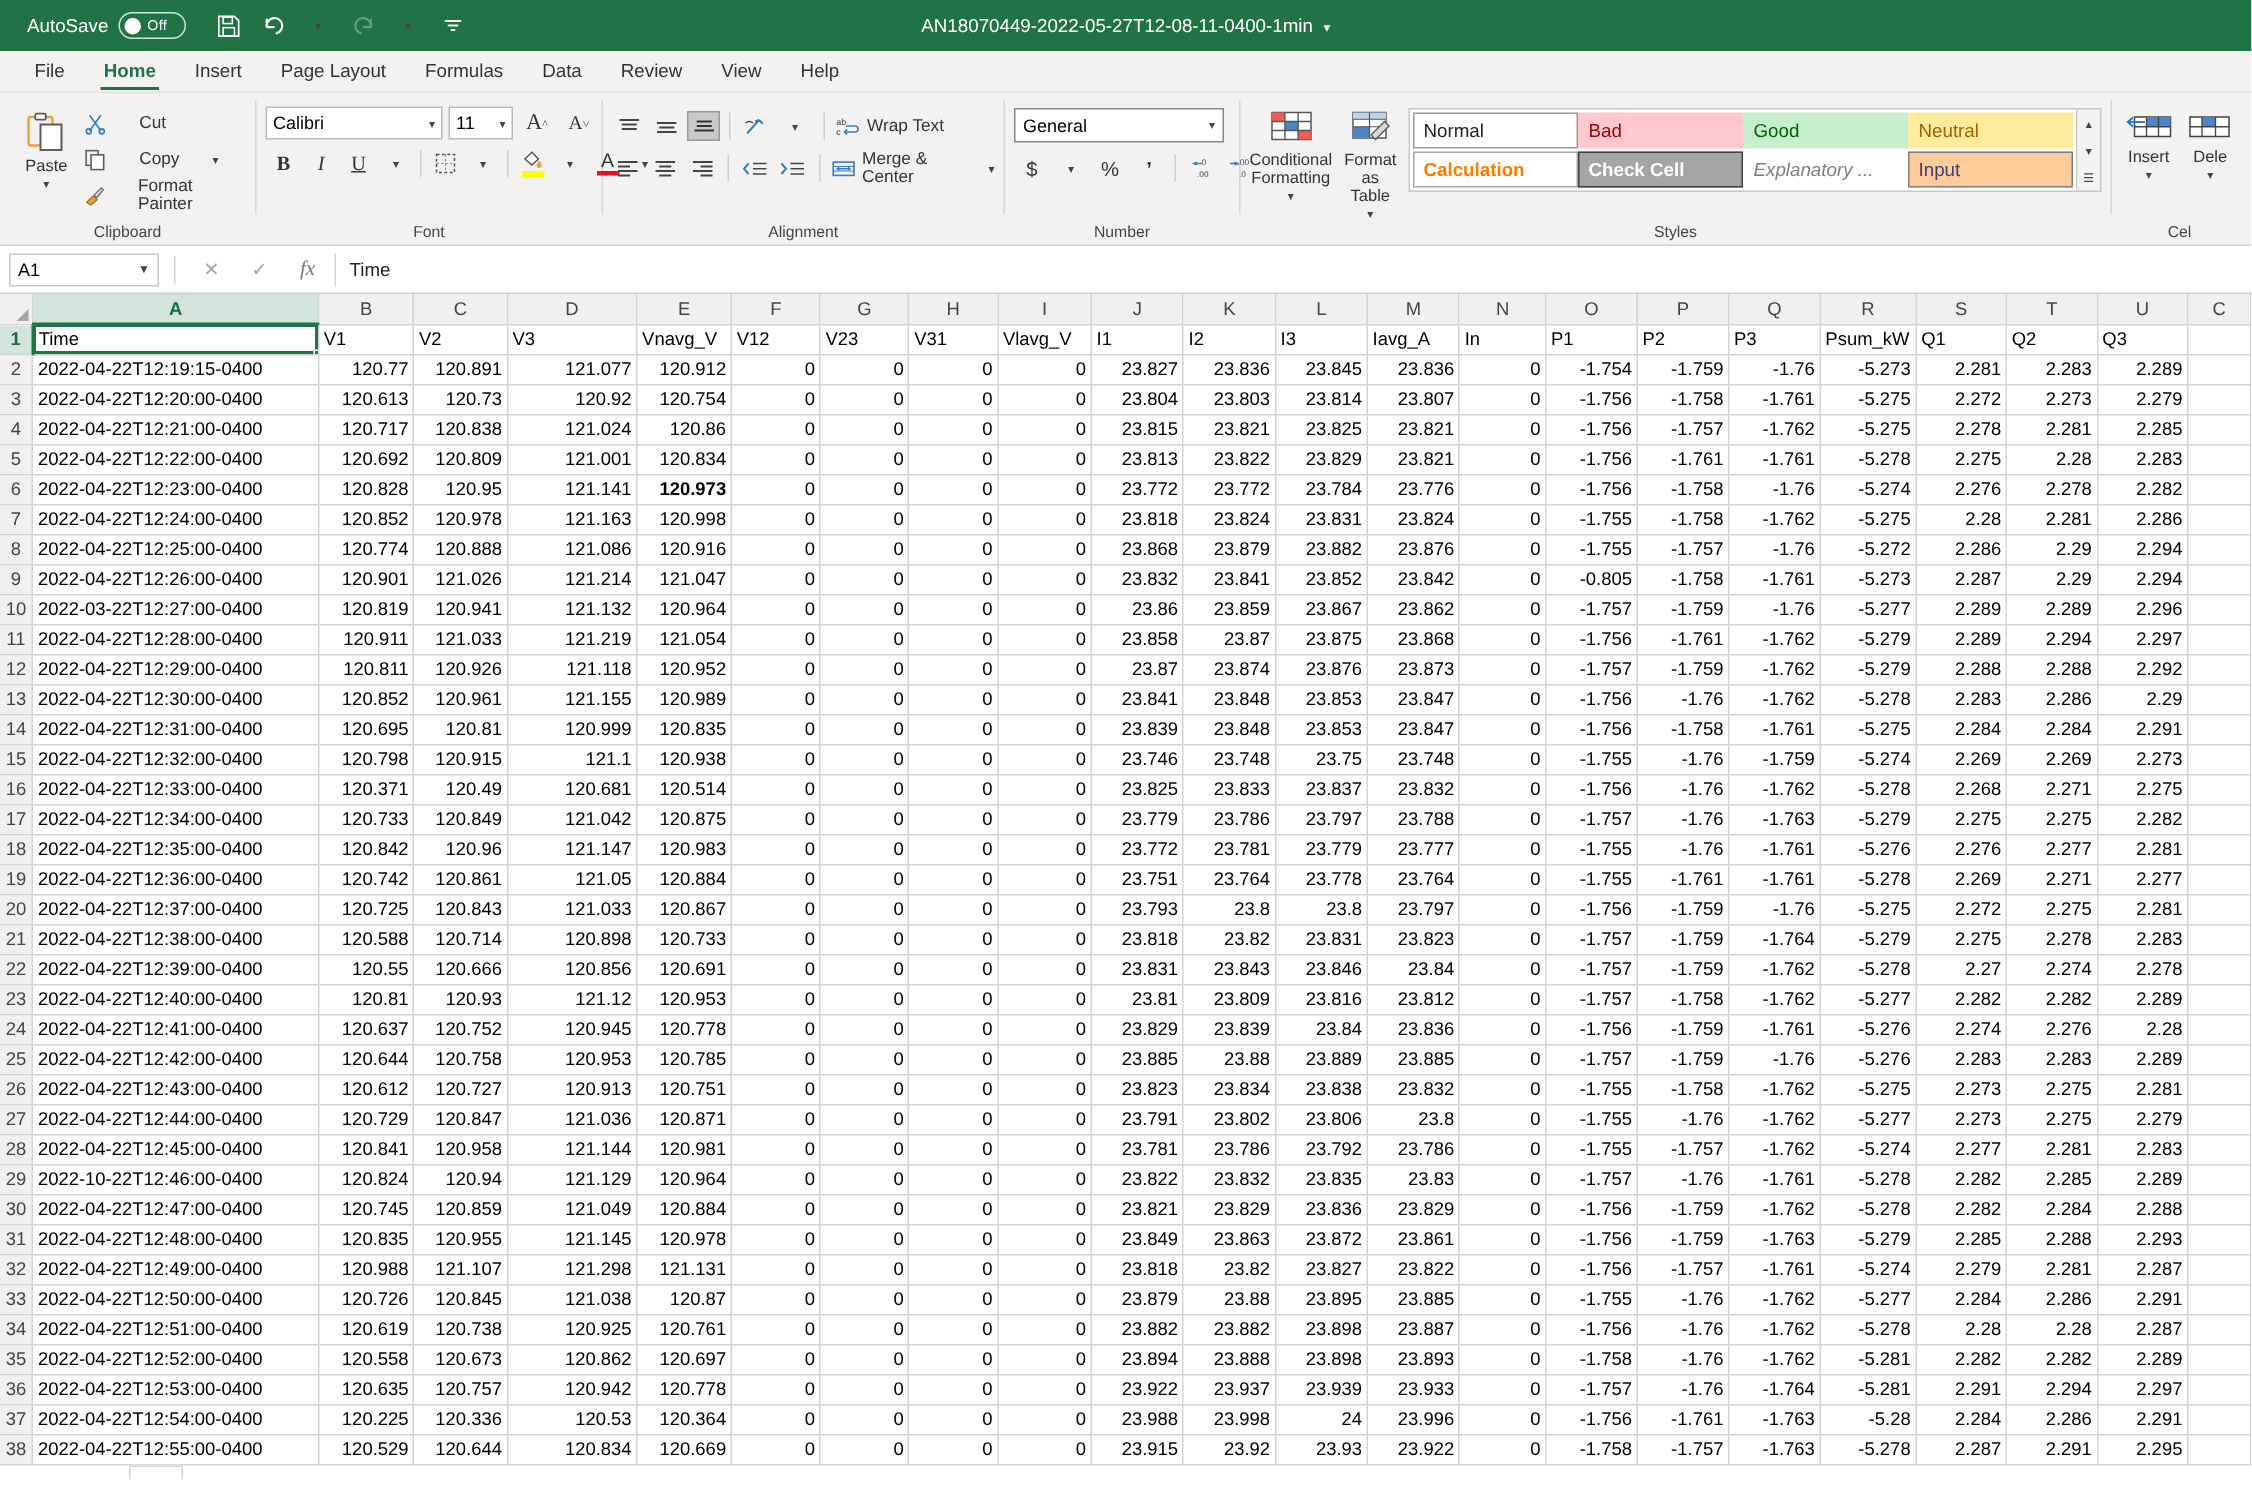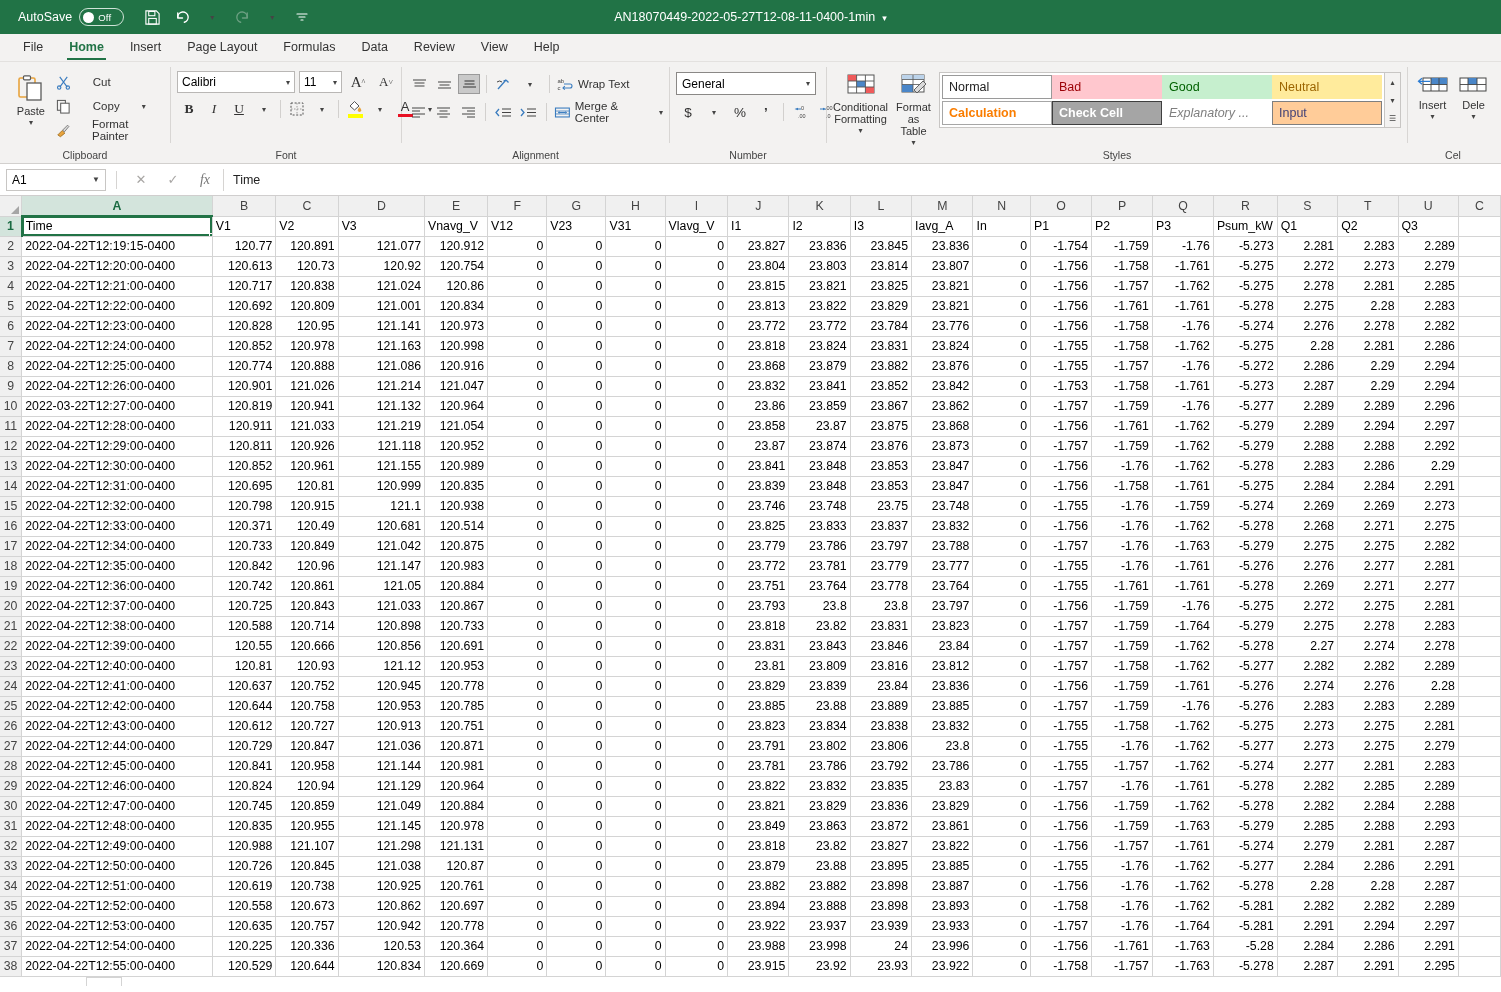--- a/index.html
+++ b/index.html
@@ -730,21 +730,21 @@
           <td class="num" style="width: 64px;">2.28</td>
           <td class="num" style="width: 64px;">2.283</td>
           <td class="num" style="width: 46px;"></td>
         </tr>
         <tr>
           <td class="rowhead">6</td>
           <td class="txt" style="width: 196px;">2022-04-22T12:23:00-0400</td>
           <td class="num" style="width: 64px;">120.828</td>
           <td class="num" style="width: 64px;">120.95</td>
           <td class="num" style="width: 64px;">121.141</td>
-          <td class="num" style="width: 64px;">120.973</td>
+          <td class="num" style="width: 64px; font-weight: bold;">120.973</td>
           <td class="num" style="width: 64px;">0</td>
           <td class="num" style="width: 64px;">0</td>
           <td class="num" style="width: 64px;">0</td>
           <td class="num" style="width: 64px;">0</td>
           <td class="num" style="width: 64px;">23.772</td>
           <td class="num" style="width: 64px;">23.772</td>
           <td class="num" style="width: 64px;">23.784</td>
           <td class="num" style="width: 64px;">23.776</td>
           <td class="num" style="width: 64px;">0</td>
           <td class="num" style="width: 64px;">-1.756</td>
@@ -815,21 +815,21 @@
           <td class="num" style="width: 64px;">121.047</td>
           <td class="num" style="width: 64px;">0</td>
           <td class="num" style="width: 64px;">0</td>
           <td class="num" style="width: 64px;">0</td>
           <td class="num" style="width: 64px;">0</td>
           <td class="num" style="width: 64px;">23.832</td>
           <td class="num" style="width: 64px;">23.841</td>
           <td class="num" style="width: 64px;">23.852</td>
           <td class="num" style="width: 64px;">23.842</td>
           <td class="num" style="width: 64px;">0</td>
-          <td class="num" style="width: 64px;">-1.753</td>
+          <td class="num" style="width: 64px;">-0.805</td>
           <td class="num" style="width: 64px;">-1.758</td>
           <td class="num" style="width: 64px;">-1.761</td>
           <td class="num" style="width: 64px;">-5.273</td>
           <td class="num" style="width: 64px;">2.287</td>
           <td class="num" style="width: 64px;">2.29</td>
           <td class="num" style="width: 64px;">2.294</td>
           <td class="num" style="width: 46px;"></td>
         </tr>
         <tr>
           <td class="rowhead">10</td>
@@ -1301,21 +1301,21 @@
           <td class="num" style="width: 64px;">-1.757</td>
           <td class="num" style="width: 64px;">-1.762</td>
           <td class="num" style="width: 64px;">-5.274</td>
           <td class="num" style="width: 64px;">2.277</td>
           <td class="num" style="width: 64px;">2.281</td>
           <td class="num" style="width: 64px;">2.283</td>
           <td class="num" style="width: 46px;"></td>
         </tr>
         <tr>
           <td class="rowhead">29</td>
-          <td class="txt" style="width: 196px;">2022-04-22T12:46:00-0400</td>
+          <td class="txt" style="width: 196px;">2022-10-22T12:46:00-0400</td>
           <td class="num" style="width: 64px;">120.824</td>
           <td class="num" style="width: 64px;">120.94</td>
           <td class="num" style="width: 64px;">121.129</td>
           <td class="num" style="width: 64px;">120.964</td>
           <td class="num" style="width: 64px;">0</td>
           <td class="num" style="width: 64px;">0</td>
           <td class="num" style="width: 64px;">0</td>
           <td class="num" style="width: 64px;">0</td>
           <td class="num" style="width: 64px;">23.822</td>
           <td class="num" style="width: 64px;">23.832</td>

